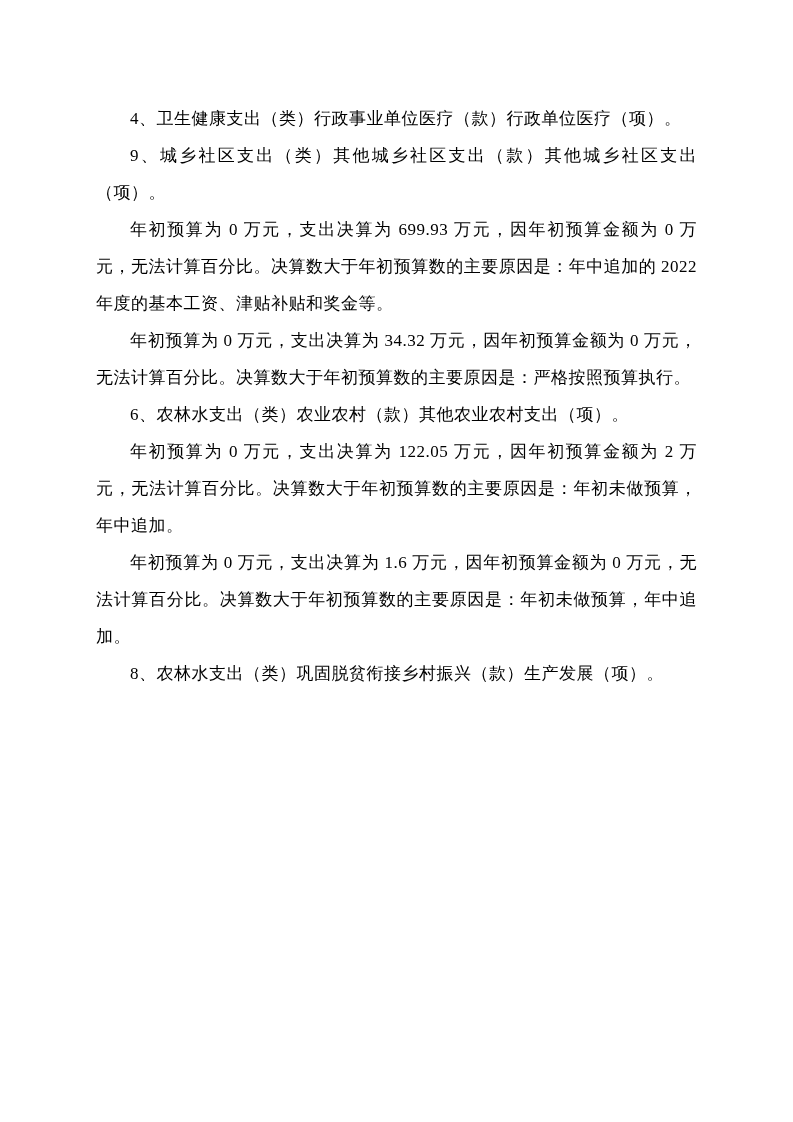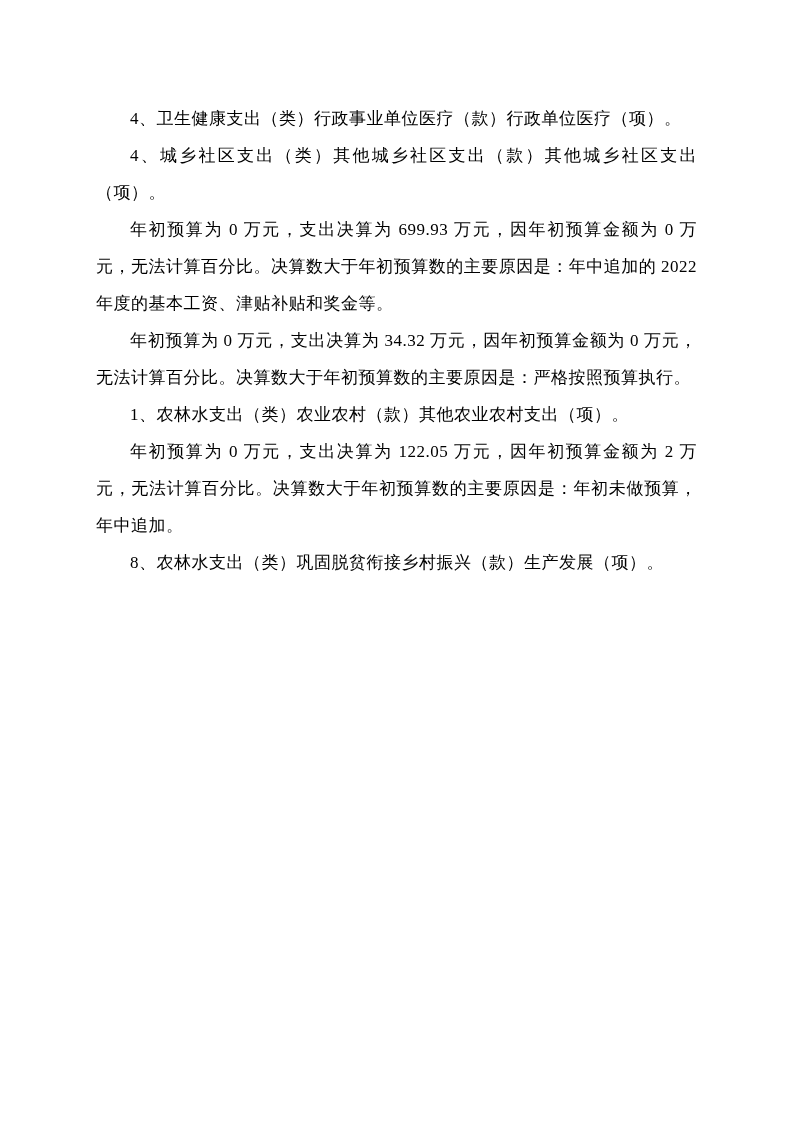--- a/index.html
+++ b/index.html
@@ -32,20 +32,21 @@
     letter-spacing: 0.5px;
     word-break: break-word;
   }
 </style>
 </head>
 <body>
 
 <div class="page">
   <div class="doc-body">
     <p class="para">4、卫生健康支出（类）行政事业单位医疗（款）行政单位医疗（项）。</p>
-    <p class="para">4、城乡社区支出（类）其他城乡社区支出（款）其他城乡社区支出（项）。</p>
+    <p class="para">9、城乡社区支出（类）其他城乡社区支出（款）其他城乡社区支出（项）。</p>
     <p class="para">年初预算为 0 万元，支出决算为 699.93 万元，因年初预算金额为 0 万元，无法计算百分比。决算数大于年初预算数的主要原因是：年中追加的 2022 年度的基本工资、津贴补贴和奖金等。</p>
     <p class="para">年初预算为 0 万元，支出决算为 34.32 万元，因年初预算金额为 0 万元，无法计算百分比。决算数大于年初预算数的主要原因是：严格按照预算执行。</p>
-    <p class="para">1、农林水支出（类）农业农村（款）其他农业农村支出（项）。</p>
+    <p class="para">6、农林水支出（类）农业农村（款）其他农业农村支出（项）。</p>
     <p class="para">年初预算为 0 万元，支出决算为 122.05 万元，因年初预算金额为 2 万元，无法计算百分比。决算数大于年初预算数的主要原因是：年初未做预算，年中追加。</p>
+    <p class="para">年初预算为 0 万元，支出决算为 1.6 万元，因年初预算金额为 0 万元，无法计算百分比。决算数大于年初预算数的主要原因是：年初未做预算，年中追加。</p>
     <p class="para">8、农林水支出（类）巩固脱贫衔接乡村振兴（款）生产发展（项）。</p>
   </div>
 </div>
 
 </body></html>

